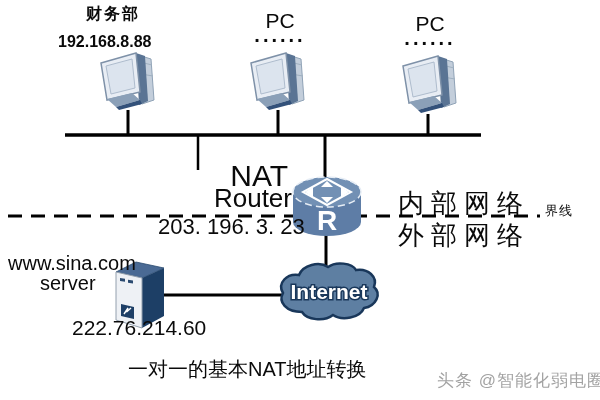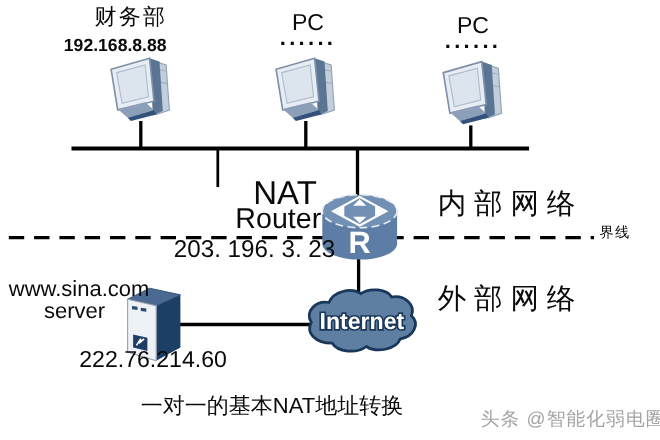--- a/index.html
+++ b/index.html
@@ -2,31 +2,31 @@
 <html><head>
 <meta charset="utf-8">
 <style>
   html,body{margin:0;padding:0;background:#fff;}
   #stage{
     position:relative;width:600px;height:400px;background:#ffffff;overflow:hidden;
     font-family:"Liberation Sans","DejaVu Sans",sans-serif;color:#0a0a0a;
   }
   #wires{position:absolute;left:0;top:0;width:600px;height:400px;}
   .txt{position:absolute;white-space:nowrap;line-height:1.1;}
-  .dept-label{left:86px;top:5px;font-size:20px;letter-spacing:2px;}
+  .dept-label{left:86px;top:5px;font-size:16px;letter-spacing:2px;font-weight:bold;}
   .dept-ip{left:58px;top:33px;font-size:16px;font-weight:bold;}
   .pc1-label{left:250px;top:9px;width:60px;text-align:center;font-size:21px;}
   .pc1-dots{left:249px;top:24px;width:62px;text-align:center;font-size:20px;font-weight:bold;letter-spacing:3px;}
   .pc2-label{left:400px;top:12px;width:60px;text-align:center;font-size:21px;}
   .pc2-dots{left:399px;top:27px;width:62px;text-align:center;font-size:20px;font-weight:bold;letter-spacing:3px;}
   .nat-line1{left:180px;top:159px;width:108px;text-align:right;font-size:30px;}
   .nat-line2{left:176px;top:184px;width:116px;text-align:right;font-size:26px;}
   .router-ip{left:158px;top:215px;font-size:22px;}
-  .zone-internal{left:398px;top:171px;font-size:26px;letter-spacing:7px;}
-  .zone-external{left:398px;top:221px;font-size:26px;letter-spacing:7px;margin-top:36px;}
+  .zone-internal{left:398px;top:189px;font-size:26px;letter-spacing:7px;}
+  .zone-external{left:398px;top:221px;font-size:26px;letter-spacing:7px;}
   .zone-boundary{left:545px;top:204px;font-size:13px;letter-spacing:1px;}
   .srv-domain{left:8px;top:252px;font-size:20px;}
   .srv-label{left:40px;top:272px;font-size:20px;}
   .srv-ip{left:72px;top:316px;font-size:21px;text-align:right;}
   .caption{left:128px;top:358px;font-size:20px;}
   .watermark{left:437px;top:372px;font-size:17px;color:#a3a3a3;letter-spacing:1px;}
 </style>
 </head>
 <body>
 

